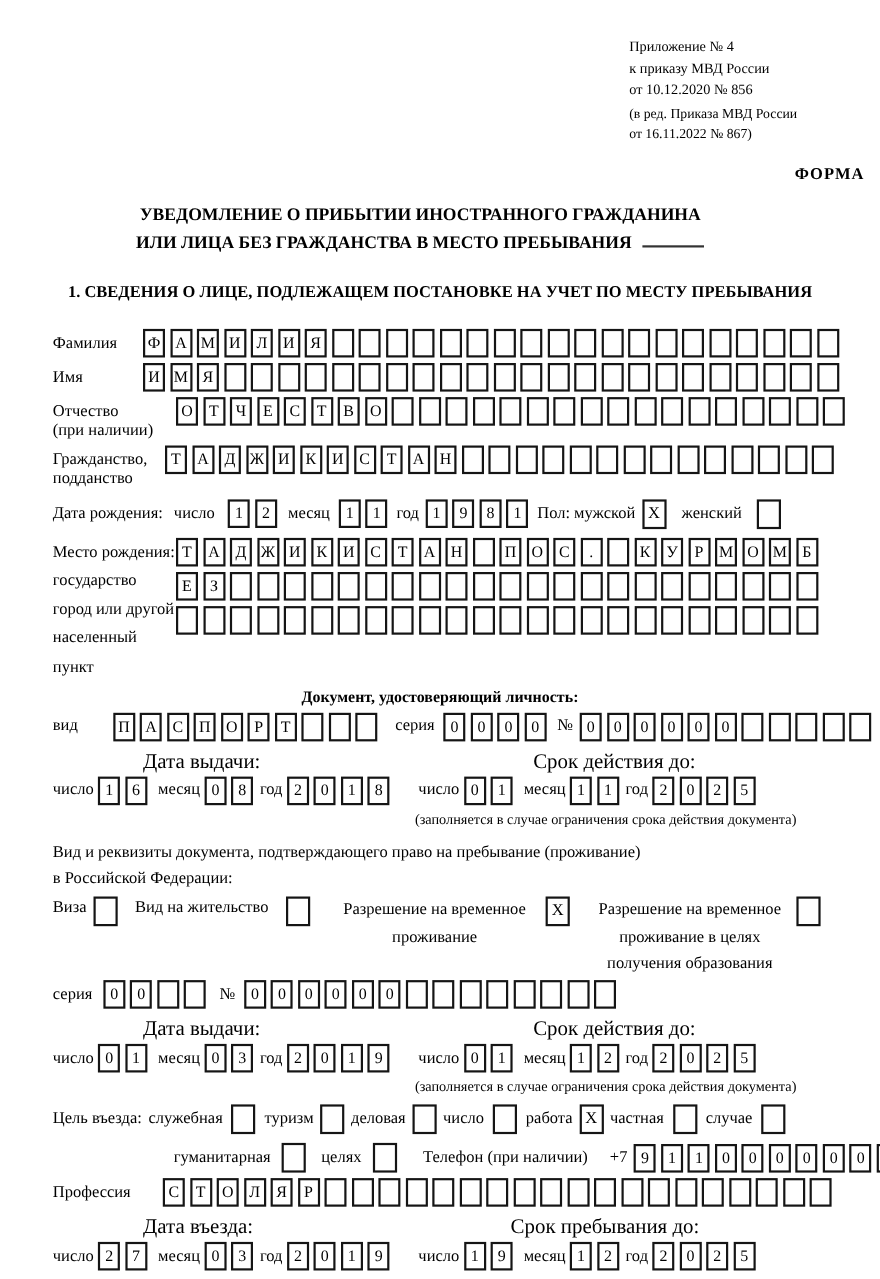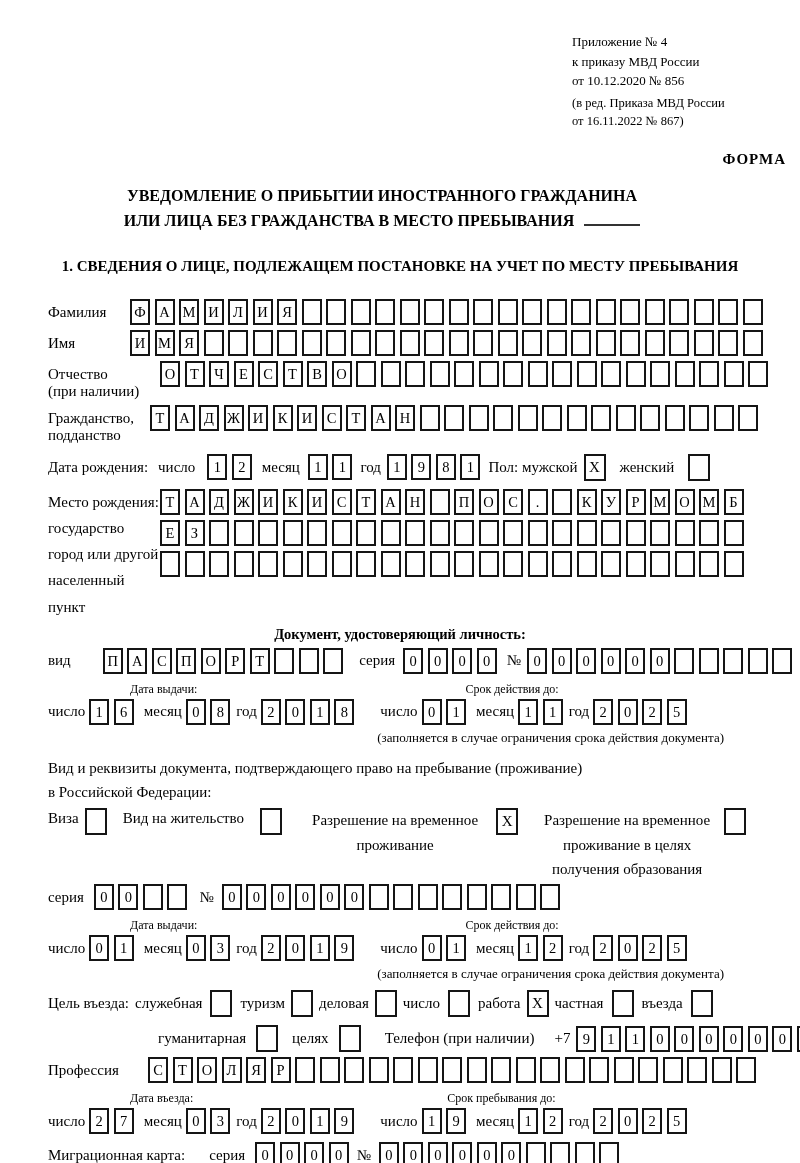--- a/index.html
+++ b/index.html
@@ -39,21 +39,21 @@
   .cbx {
     width:22px; height:27px; border:2px solid #151515; flex:none;
     text-align:center; line-height:23px; font-size:15px; display:inline-block;
   }
 
   .ml6{margin-left:6px;} .ml8{margin-left:8px;} .ml10{margin-left:10px;} .ml12{margin-left:12px;}
   .ml14{margin-left:14px;} .ml16{margin-left:16px;} .ml20{margin-left:20px;} .ml24{margin-left:24px;}
 
   .doc-header { text-align:center; font-weight:bold; font-size:14.5px; margin-top:6px; }
 
-  .dhead { display:flex; margin:8px 8px 2px 48px; font-size:12px;gap:20px; }
+  .dhead { display:flex; margin:8px 8px 2px 48px; font-size:19px; }
   .dh1 { margin-left:82px; }
   .dh2 { margin-left:248px; }
   .dgroup { display:inline-flex; align-items:center; }
   .dgroup .lbl { padding-top:0; }
   .dgroup .cells { margin-left:4px; }
   .dright { margin-left:26px; }
   .footnote { text-align:right; padding-right:76px; font-size:13px; margin-top:2px; }
 
   .intro { margin:10px 8px 2px 48px; line-height:1.6; }
 
@@ -523,21 +523,21 @@
     <span class="lbl ml8">туризм</span>
     <span class="cbx ml6"></span>
     <span class="lbl ml6">деловая</span>
     <span class="cbx ml6"></span>
     <span class="lbl ml6">число</span>
     <span class="cbx ml8"></span>
     <span class="lbl ml8">работа</span>
     <span class="cbx ml6">X</span>
     <span class="lbl ml6">частная</span>
     <span class="cbx ml8"></span>
-    <span class="lbl ml8">въезда</span>
+    <span class="lbl ml8">случае</span>
     <span class="cbx ml8"></span>
   </div>
 
   <div class="phone-row">
     <span class="lbl">гуманитарная</span>
     <span class="cbx ml10"></span>
     <span class="lbl ml14">целях</span>
     <span class="cbx ml10"></span>
     <span class="lbl ml24">Телефон (при наличии)</span>
     <span class="lbl ml20">+7</span>

